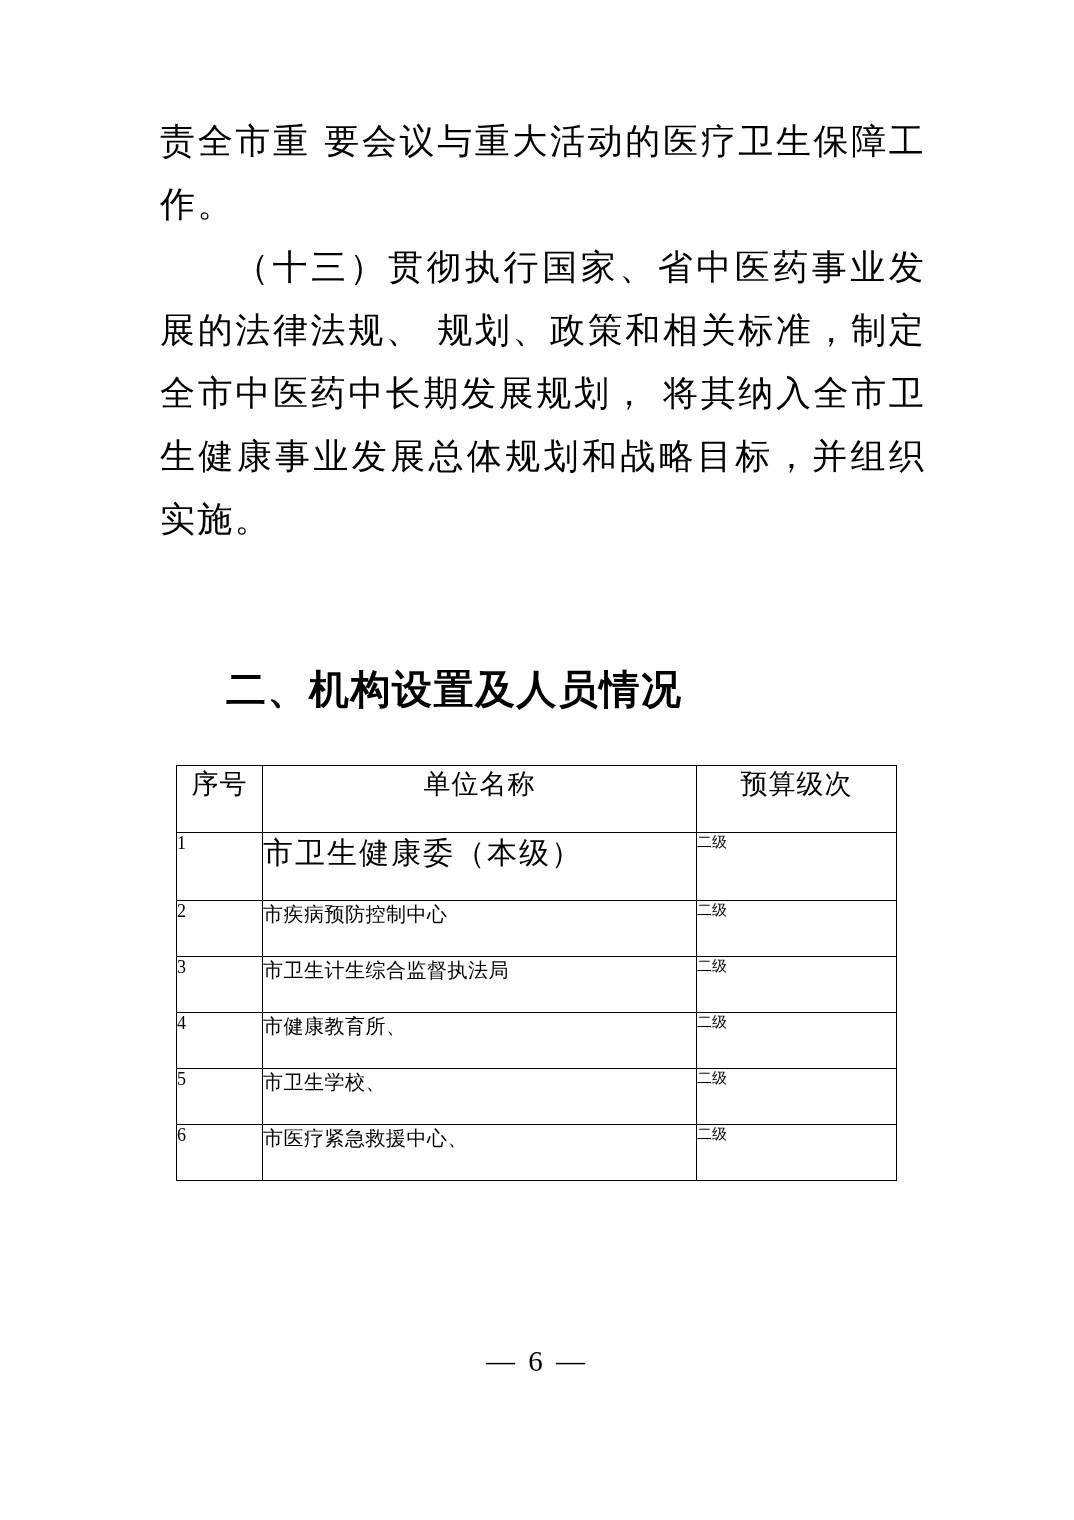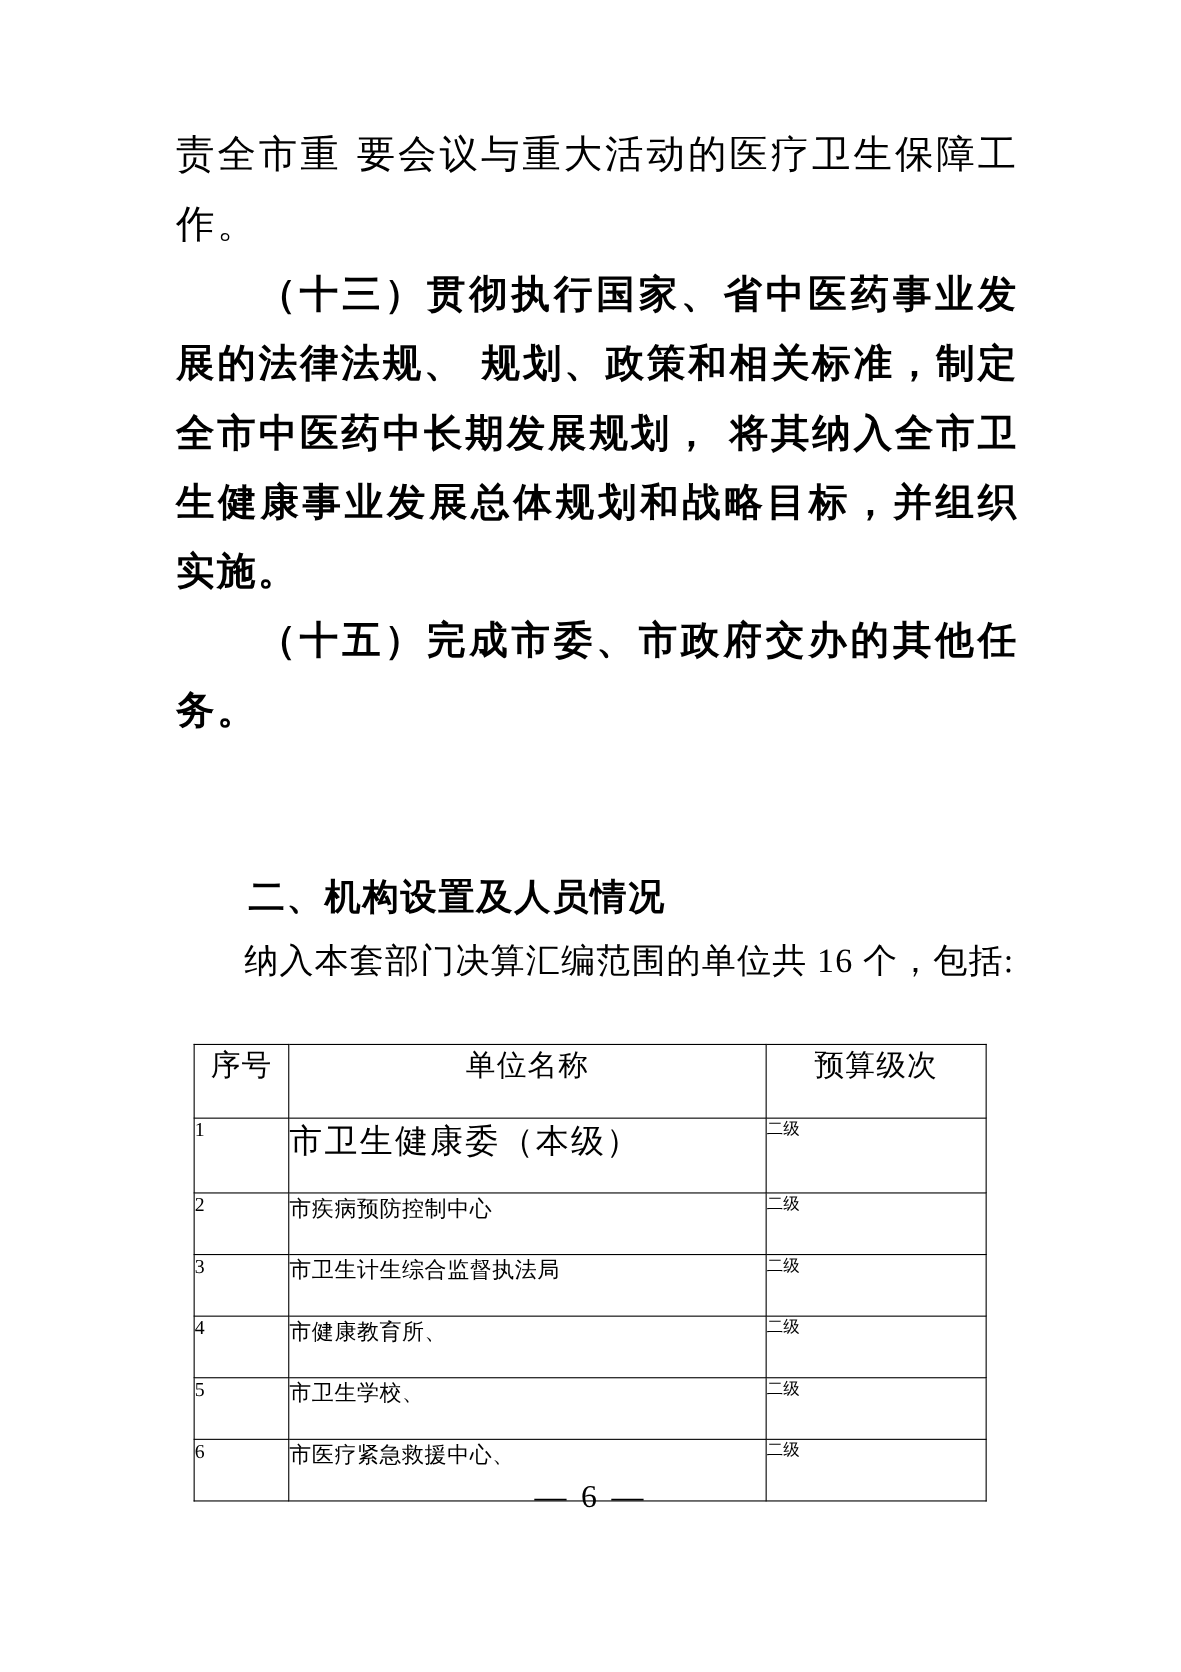--- a/index.html
+++ b/index.html
@@ -27,24 +27,23 @@
     line-height: 63px;
     letter-spacing: 2.2px;
     text-align: justify;
     text-justify: inter-ideograph;
     margin: 0;
     font-family: "DejaVu Serif", "Liberation Serif", serif;
     font-weight: 400;
   }
   .indent2 {
     text-indent: 74px;
-    font-weight: bold;
   }
   .section-heading {
-    font-size: 33px;
+    font-size: 40px;
     line-height: 60px;
     font-weight: bold;
     letter-spacing: 1.5px;
     margin: 0;
     text-indent: 66px;
     font-family: "DejaVu Sans", "Liberation Sans", sans-serif;
   }
   .section-gap {
     height: 108px;
   }
@@ -122,27 +121,25 @@
 </head>
 <body>
 
 <div class="page">
 
   <p class="body-par">责全市重  要会议与重大活动的医疗卫生保障工作。</p>
 
   <p class="body-par indent2">（十三）贯彻执行国家、省中医药事业发展的法律法规、 规划、政策和相关标准，制定全市中医药中长期发展规划， 将其纳入全市卫生健康事业发展总体规划和战略目标，并组织实施。</p>
 
 
-  <p class="body-par indent2">（十五）完成市委、市政府交办的其他任务。</p>
 
   <div class="section-gap"></div>
 
   <h2 class="section-heading">二、机构设置及人员情况</h2>
 
-  <p class="lead-line">纳入本套部门决算汇编范围的单位共 16 个，包括:</p>
 
   <div class="table-wrap">
     <table class="units">
       <colgroup>
         <col class="col-idx">
         <col class="col-name">
         <col class="col-level">
       </colgroup>
       <thead>
         <tr>

